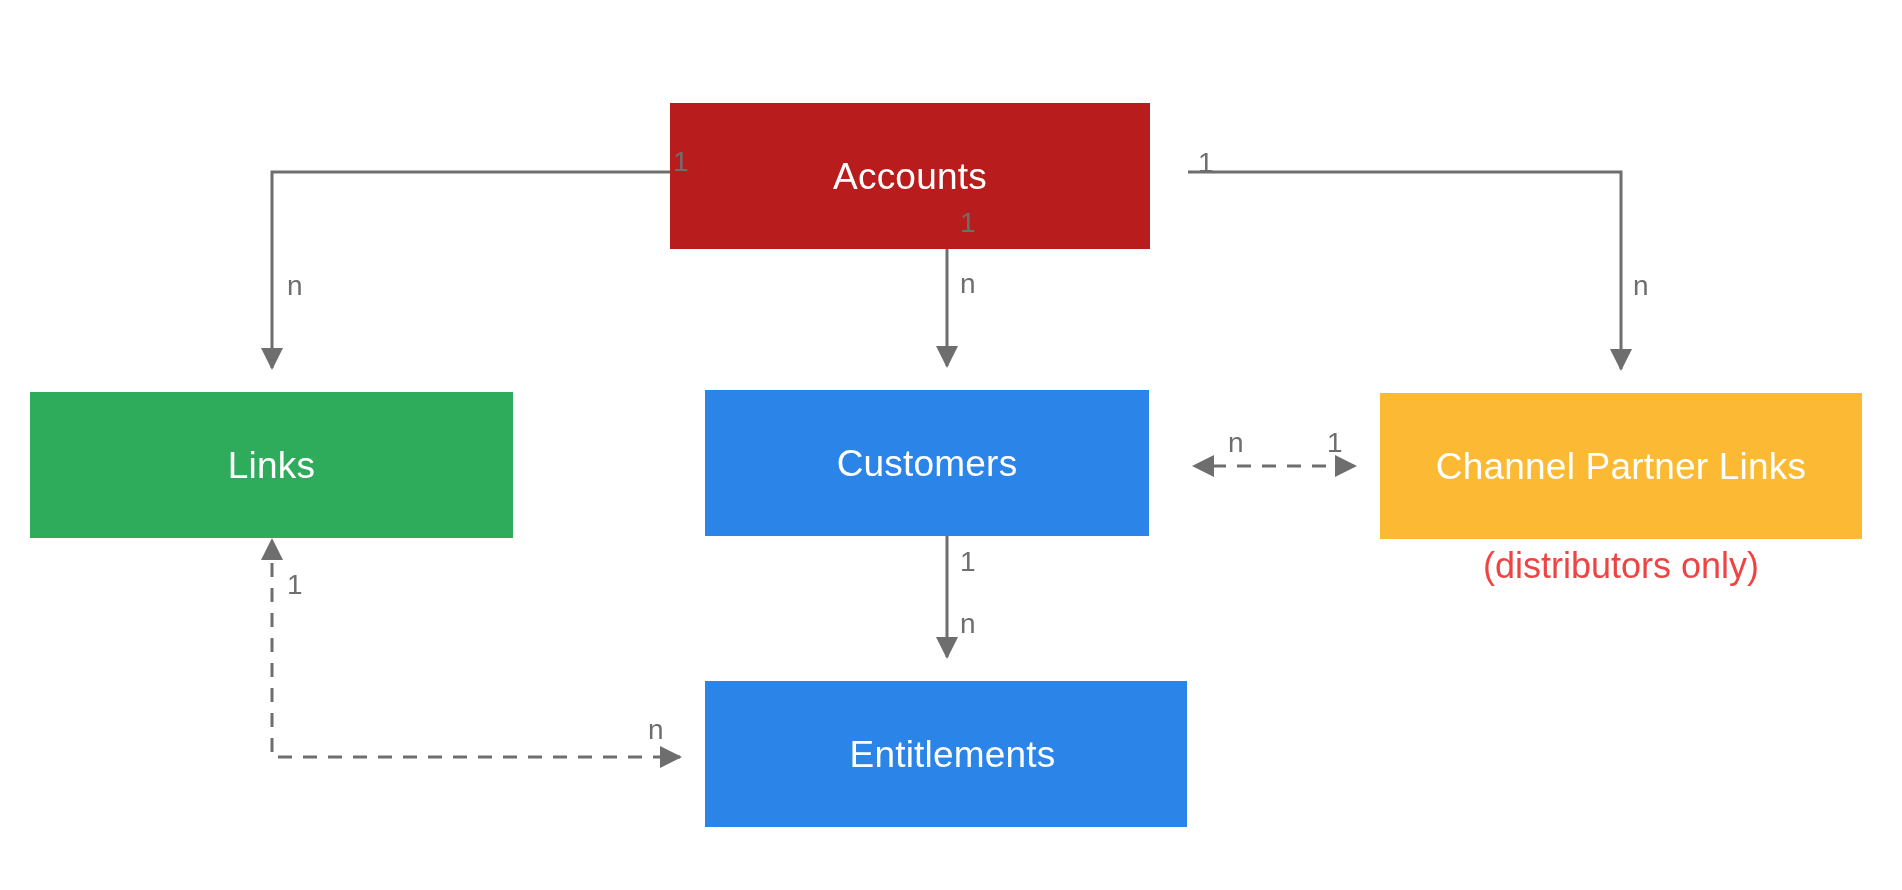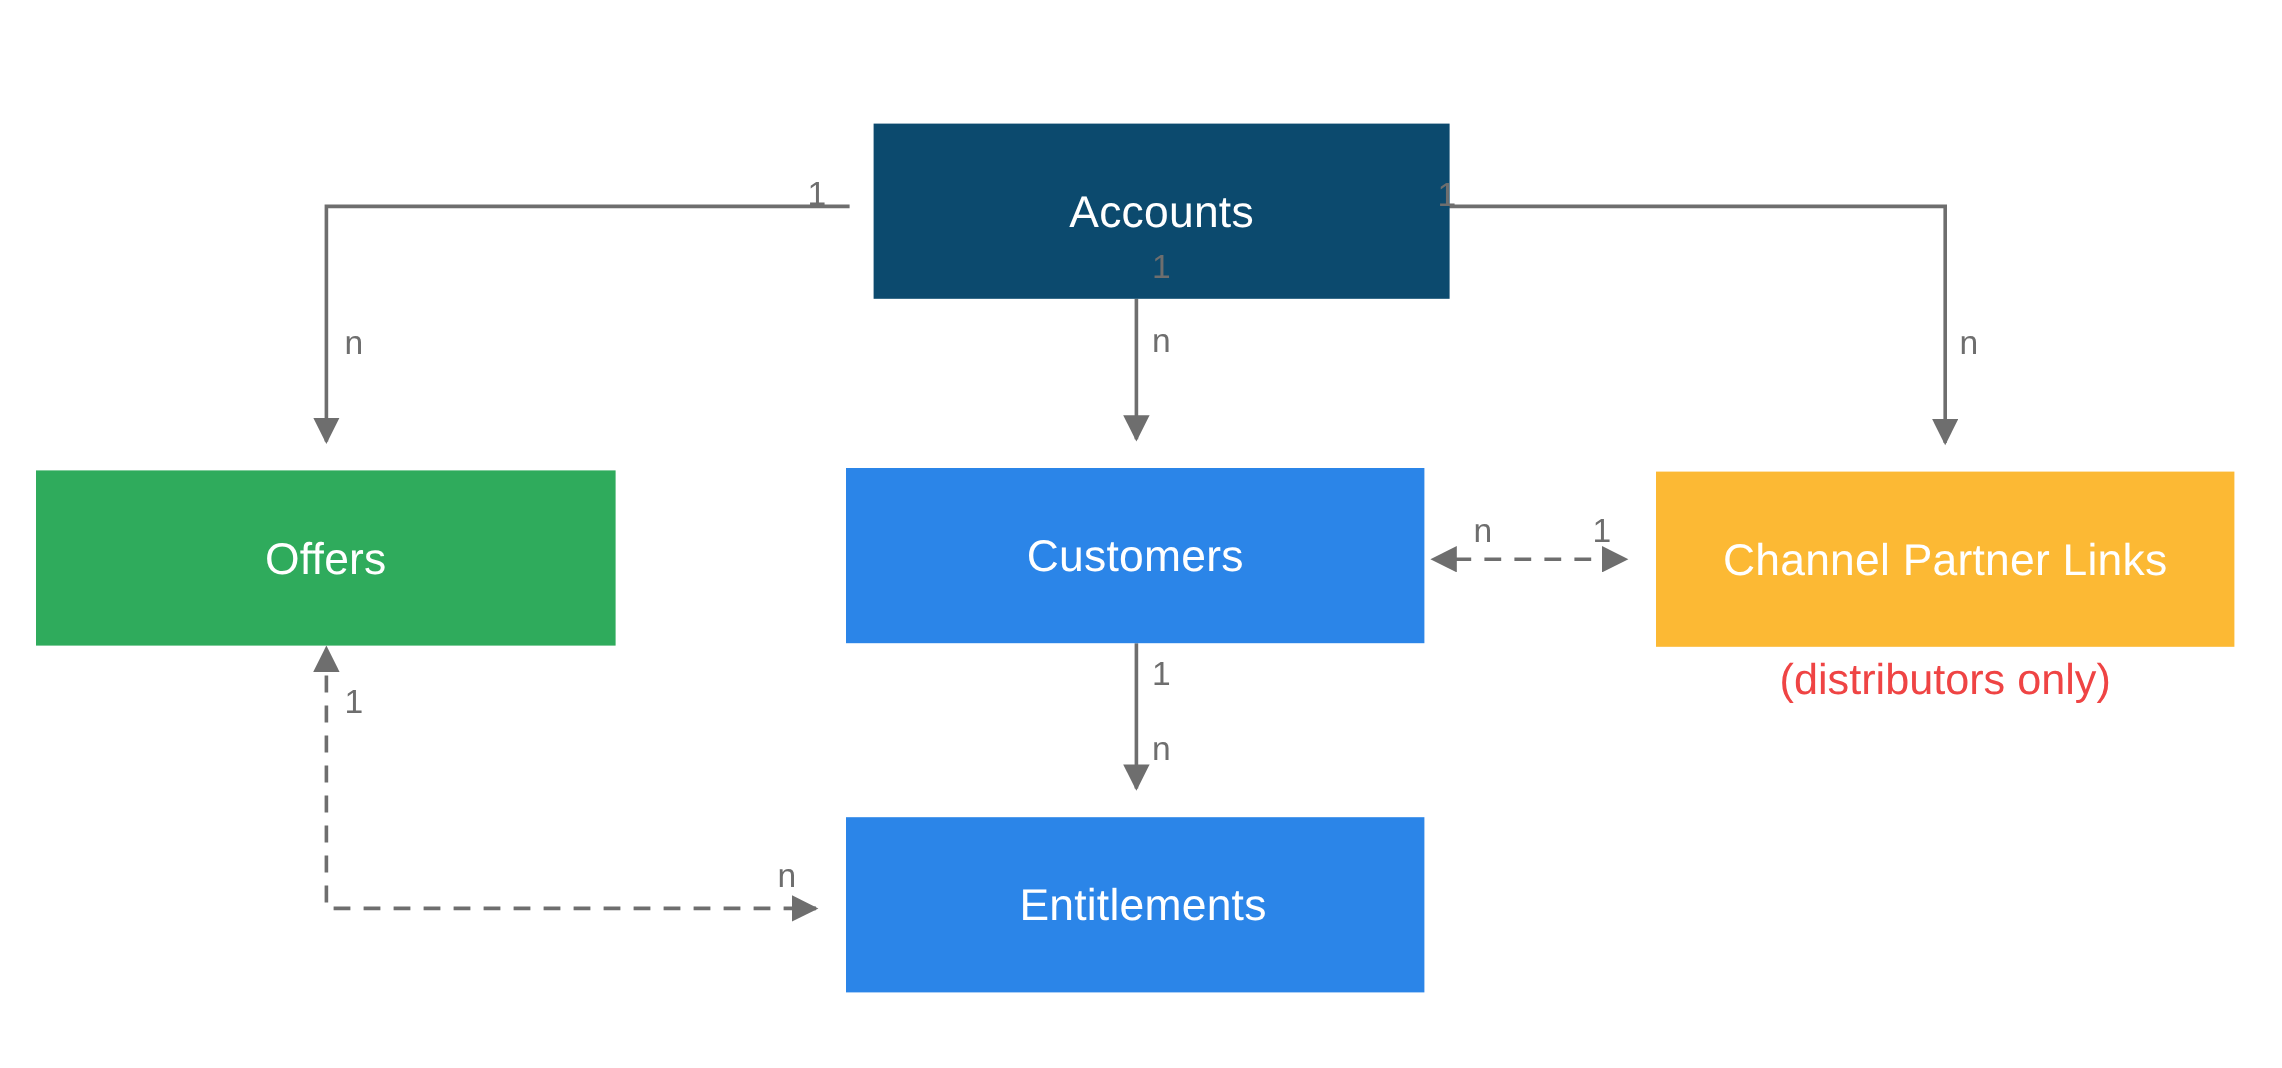--- a/index.html
+++ b/index.html
@@ -30,22 +30,22 @@
     display: flex;
     align-items: center;
     justify-content: center;
     box-sizing: border-box;
     color: #ffffff;
     font-size: 37px;
     font-weight: 400;
     letter-spacing: 0.2px;
     line-height: 1;
   }
-  .node-accounts   { left: 728px;  top: 103px; width: 480px; height: 146px; background: #0c4a6e; }
-  .node-customers  { left: 705px;  top: 390px; width: 482px; height: 146px; background: #2b85e8; }
+  .node-accounts   { left: 670px;  top: 103px; width: 480px; height: 146px; background: #b91c1c; }
+  .node-customers  { left: 705px;  top: 390px; width: 444px; height: 146px; background: #2b85e8; }
   .node-entitlements { left: 705px; top: 681px; width: 482px; height: 146px; background: #2b85e8; padding-left: 13px; }
   .node-offers     { left: 30px;   top: 392px; width: 483px; height: 146px; background: #2fab5c; }
   .node-cpl        { left: 1380px; top: 393px; width: 482px; height: 146px; background: #fcb934; text-align: right; }
 
   .caption {
     position: absolute;
     left: 1380px;
     top: 548px;
     width: 482px;
     text-align: center;
@@ -104,21 +104,21 @@
 
   <div class="node node-customers">
     <span>Customers</span>
   </div>
 
   <div class="node node-entitlements">
     <span>Entitlements</span>
   </div>
 
   <div class="node node-offers">
-    <span>Offers</span>
+    <span>Links</span>
   </div>
 
   <div class="node node-cpl">
     <span>Channel Partner Links</span>
   </div>
 
   <div class="caption">(distributors only)</div>
 
   <div class="edge-label" style="left:673px;  top:148px;">1</div>
   <div class="edge-label" style="left:287px;  top:272px;">n</div>

